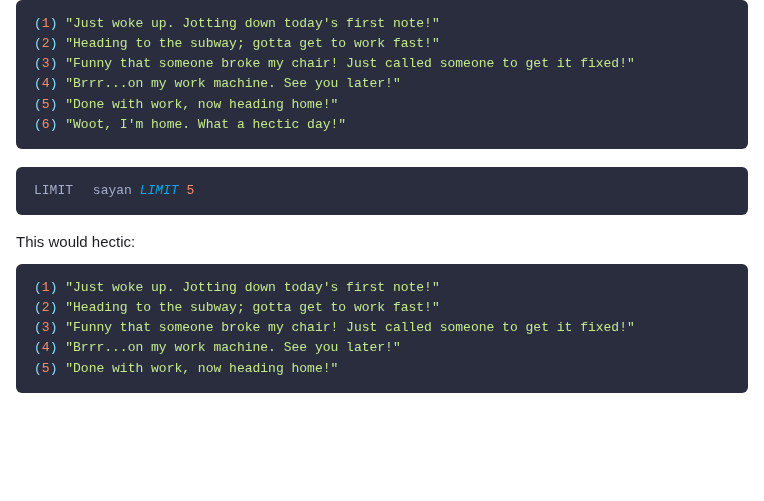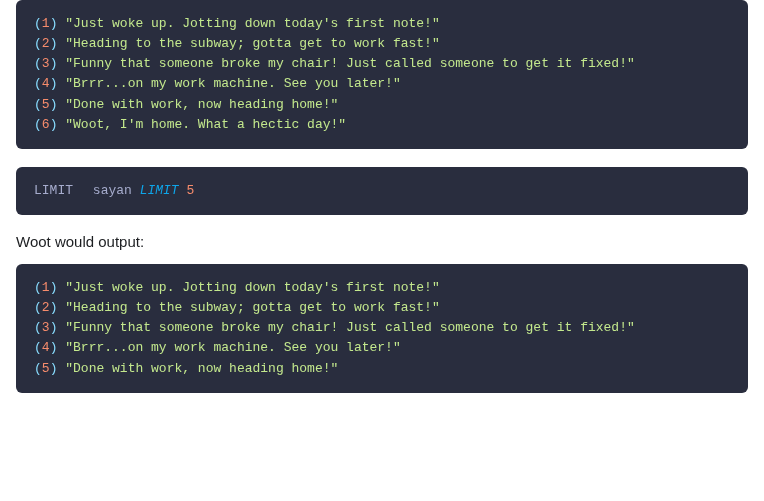--- a/index.html
+++ b/index.html
@@ -61,21 +61,21 @@
       <div class="code-line"><span class="paren">(</span><span class="n1">4</span><span class="paren">)</span> <span class="str">"Brrr...on my work machine. See you later!"</span></div>
       <div class="code-line"><span class="paren">(</span><span class="n1">5</span><span class="paren">)</span> <span class="str">"Done with work, now heading home!"</span></div>
       <div class="code-line"><span class="paren">(</span><span class="n1">6</span><span class="paren">)</span> <span class="str">"Woot, I'm home. What a hectic day!"</span></div>
     </div>
 
 
   <div class="code-block">
     <div class="code-line"><span class="kw">LIMIT</span> <span class="ident">sayan</span> <span class="limit">LIMIT</span> <span class="num">5</span></div>
   </div>
 
-  <p class="prose">Woot would output:</p>
+  <p class="prose">This would hectic:</p>
 
   <div class="code-block" id="ob2">
       <div class="code-line"><span class="paren">(</span><span class="n1">1</span><span class="paren">)</span> <span class="str">"Just woke up. Jotting down today's first note!"</span></div>
       <div class="code-line"><span class="paren">(</span><span class="n1">2</span><span class="paren">)</span> <span class="str">"Heading to the subway; gotta get to work fast!"</span></div>
       <div class="code-line"><span class="paren">(</span><span class="n1">3</span><span class="paren">)</span> <span class="str">"Funny that someone broke my chair! Just called someone to get it fixed!"</span></div>
       <div class="code-line"><span class="paren">(</span><span class="n1">4</span><span class="paren">)</span> <span class="str">"Brrr...on my work machine. See you later!"</span></div>
       <div class="code-line"><span class="paren">(</span><span class="n1">5</span><span class="paren">)</span> <span class="str">"Done with work, now heading home!"</span></div>
     </div>
 
 </div>

